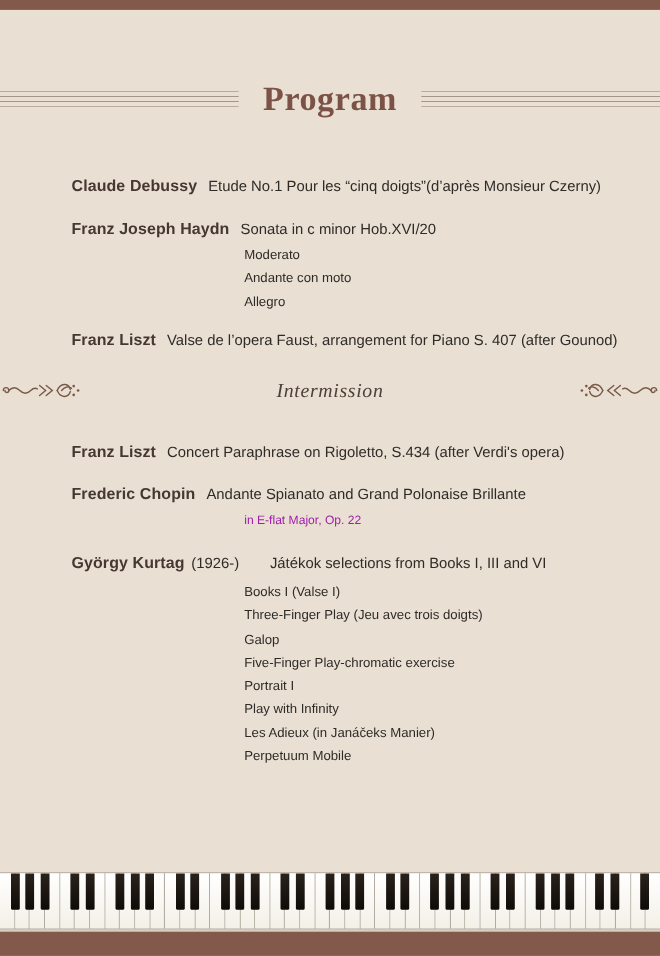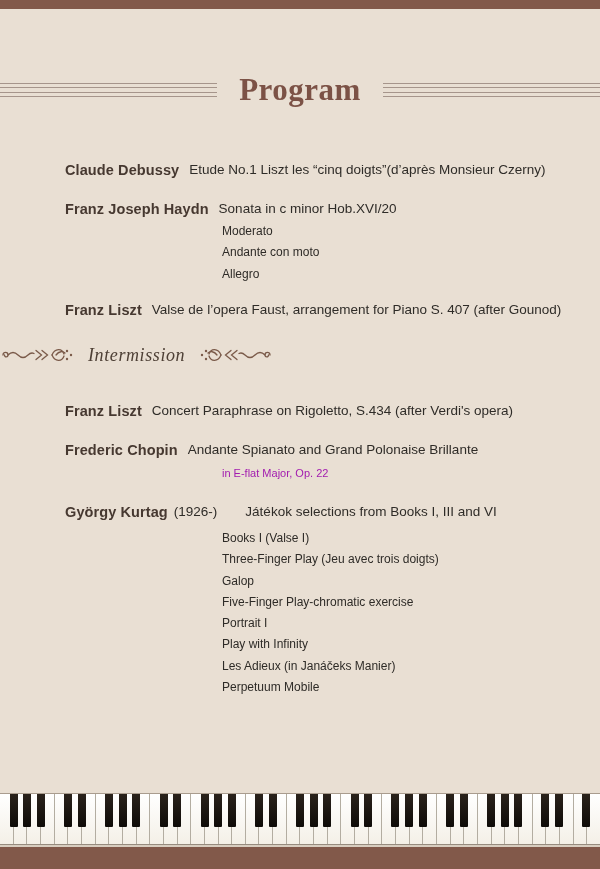--- a/index.html
+++ b/index.html
@@ -47,21 +47,21 @@
   }
   .movements{
     position:absolute;left:222px;
     font-size:12px;color:#2e2b27;line-height:21.3px;white-space:nowrap;
   }
   .movements div{height:21.3px;}
 
   
   .intermission-row{
     position:absolute;left:0;right:0;top:341px;height:28px;
-    display:flex;align-items:center;justify-content:flex-start;gap:10px;
+    display:flex;align-items:center;justify-content:space-between;gap:10px;
   }
   .intermission-label{
     font-family:"Liberation Serif", serif;font-style:italic;
     font-size:18px;color:#4e4036;letter-spacing:.6px;
   }
   .flourish{display:block;}
 
   
   .piano{
     position:absolute;left:0;top:793px;width:600px;height:52px;
@@ -90,21 +90,21 @@
   <div class="band-top"></div>
 
   <div class="title-row">
     <div class="quadline"></div>
     <div class="page-title">Program</div>
     <div class="quadline"></div>
   </div>
 
   <div class="entry" style="top:161px">
     <span class="composer">Claude Debussy</span>
-    <span class="piece">Etude No.1 Liszt les “cinq doigts”(d’après Monsieur Czerny)</span>
+    <span class="piece">Etude No.1 Pour les “cinq doigts”(d’après Monsieur Czerny)</span>
   </div>
 
   <div class="entry" style="top:200px">
     <span class="composer">Franz Joseph Haydn</span>
     <span class="piece">Sonata in c minor Hob.XVI/20</span>
   </div>
   <div class="movements" style="top:221px">
     <div>Moderato</div>
     <div>Andante con moto</div>
     <div>Allegro</div>

